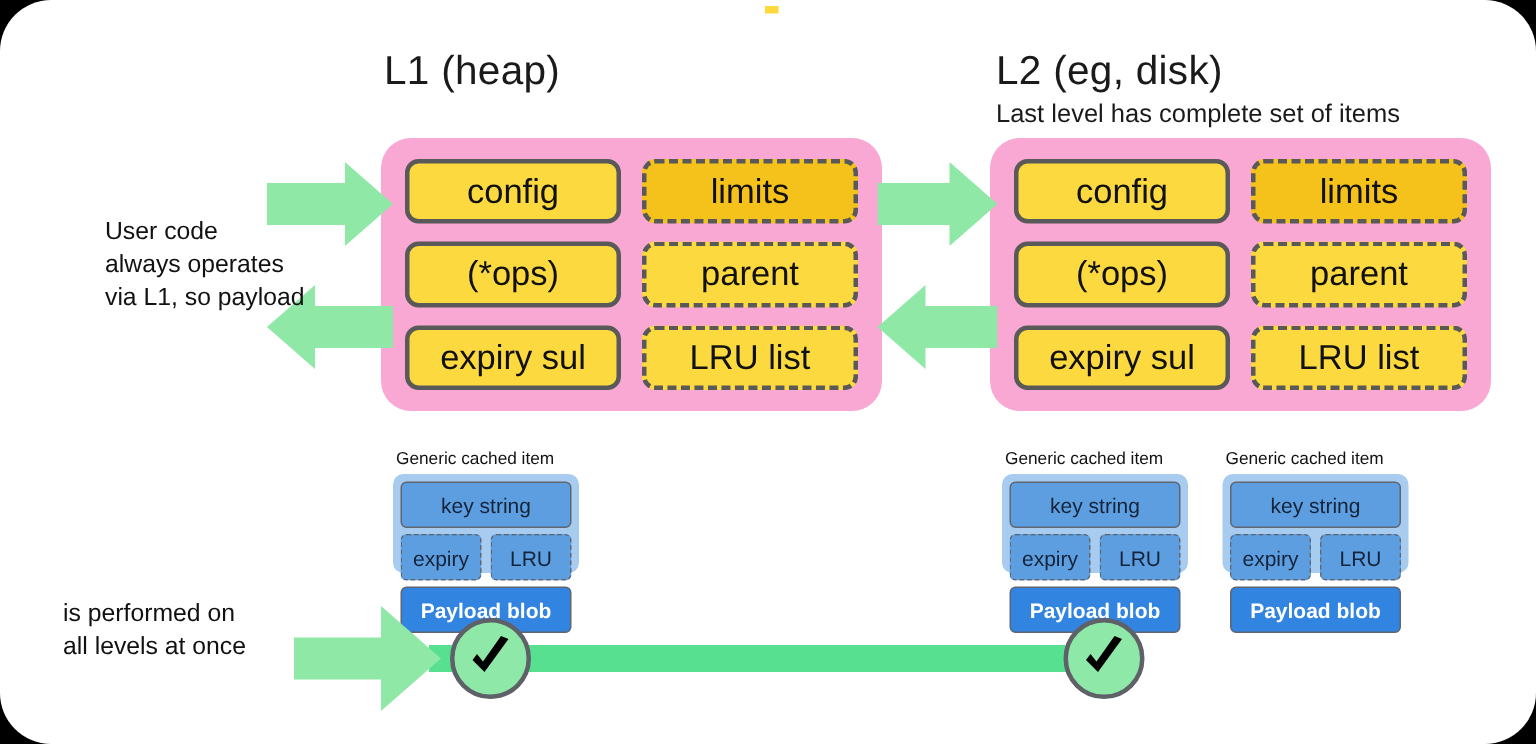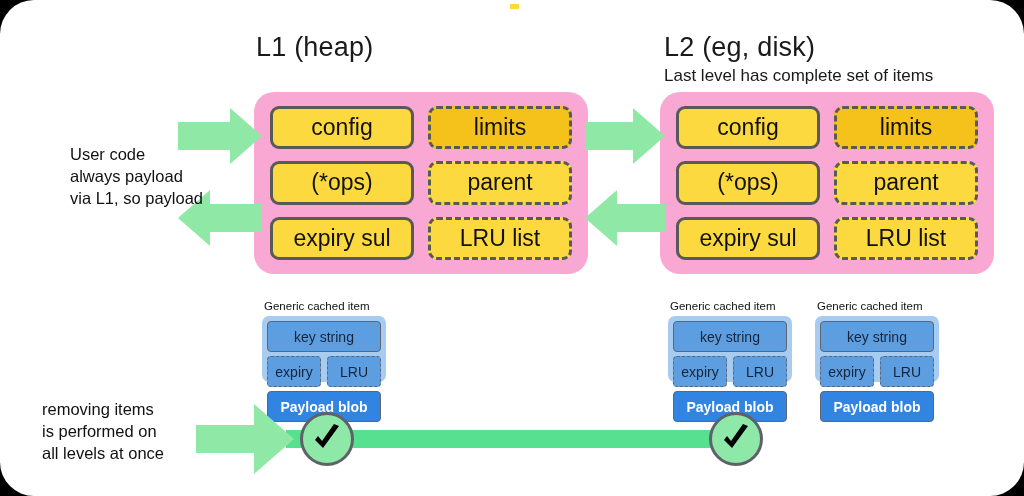--- a/index.html
+++ b/index.html
@@ -150,21 +150,21 @@
 
   <svg class="abs arrow" style="left:585px;top:108px;" width="80" height="56" viewBox="0 0 80 56">
     <polygon points="0,14 48,14 48,0 80,28 48,56 48,42 0,42" fill="#90e8a6"></polygon>
   </svg>
   <svg class="abs arrow" style="left:585px;top:190px;" width="80" height="56" viewBox="0 0 80 56">
     <polygon points="80,14 32,14 32,0 0,28 32,56 32,42 80,42" fill="#90e8a6"></polygon>
   </svg>
 
   <div class="abs para" style="left:30px;top:144px;width:160px;margin-left:40px;">
     <div>User code</div>
-    <div>always payload</div>
+    <div>always operates</div>
     <div>via L1, so payload</div>
   </div>
 
   <div class="abs gci-label" style="left:264px;top:300px;">Generic cached item</div>
   <div class="abs gci" style="left:262px;top:316px;width:124px;height:66px;">
     <div class="gci-row">
       <div class="gci-box">key string</div>
     </div>
     <div class="gci-row">
       <div class="gci-box dash">expiry</div>
@@ -197,21 +197,20 @@
     <div class="gci-row">
       <div class="gci-box dash">expiry</div>
       <div class="gci-box dash">LRU</div>
     </div>
     <div class="gci-row">
       <div class="gci-box payload">Payload blob</div>
     </div>
   </div>
 
   <div class="abs para" style="left:42px;top:399px;width:180px;">
-    <div>removing items</div>
     <div>is performed on</div>
     <div>all levels at once</div>
   </div>
 
   <div class="abs track" style="left:286px;top:430px;width:460px;height:18px;"></div>
 
   <svg class="abs arrow" style="left:196px;top:404px;" width="98" height="70" viewBox="0 0 98 70">
     <polygon points="0,21 58,21 58,0 98,35 58,70 58,49 0,49" fill="#90e8a6"></polygon>
   </svg>
 

